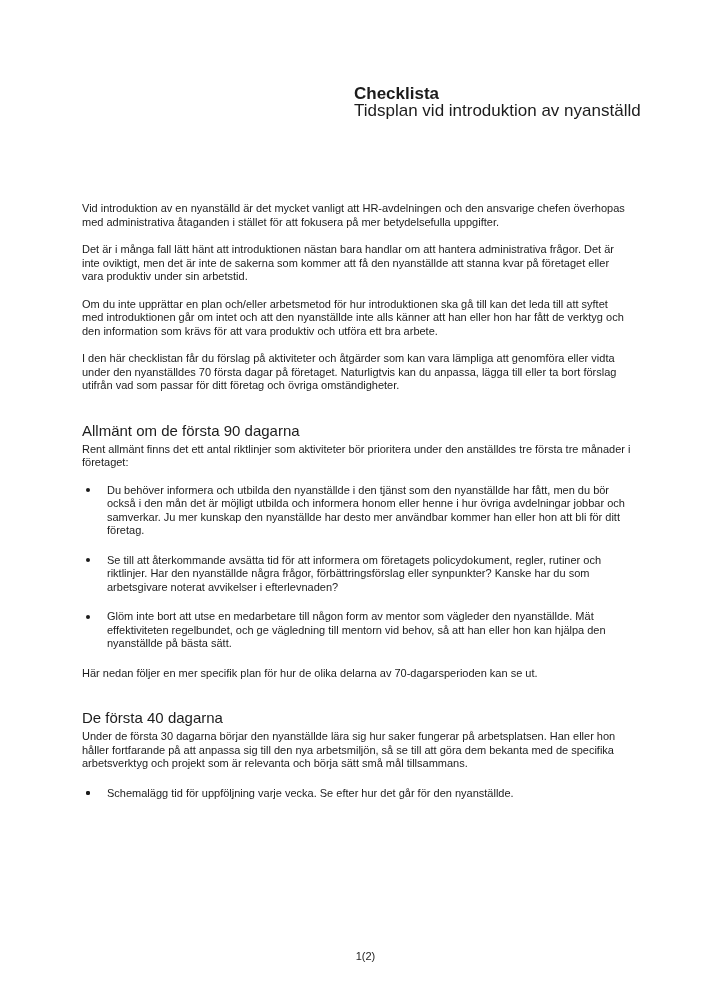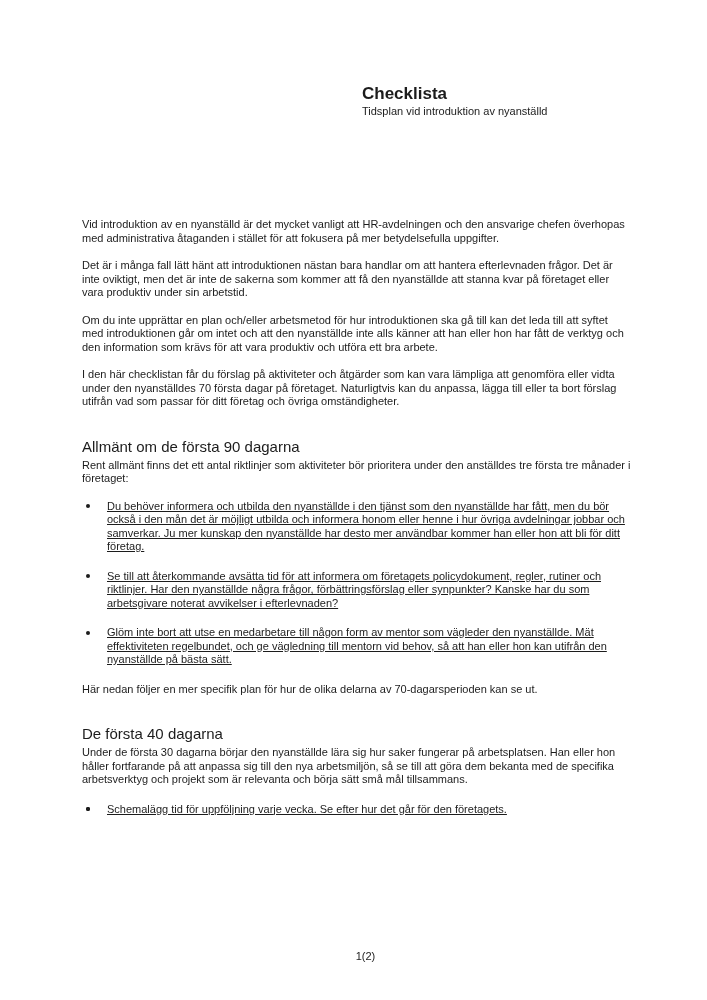--- a/index.html
+++ b/index.html
@@ -15,37 +15,36 @@
     color: #1c1c1c;
     font-family: "Liberation Sans", "DejaVu Sans", sans-serif;
     overflow: hidden;
     box-sizing: border-box;
   }
   .doc-header {
     position: absolute;
     left: 354px;
     top: 84px;
     width: 300px;
-    margin-left: 8px;
   }
   .doc-title {
     font-size: 17px;
     font-weight: bold;
     line-height: 19px;
     margin: 0;
   }
   .doc-subtitle {
-    font-size: 11px;
+    font-size: 17px;
     line-height: 16px;
     margin: 0;
   }
   .doc-body {
     position: absolute;
     left: 82px;
-    top: 218px;
+    top: 202px;
     width: 549px;
     font-size: 11px;
     line-height: 13.5px;
   }
   .doc-body p {
     margin: 0 0 14px 0;
   }
   h2.section-heading {
     font-size: 15px;
     font-weight: normal;
@@ -54,21 +53,20 @@
   }
   ul.bullet-list {
     list-style: none;
     margin: 7px 0 14px 0;
     padding: 0;
   }
   ul.bullet-list li {
     position: relative;
     padding-left: 25px;
     margin: 0 0 16px 0;
-    text-decoration: underline;
   }
   ul.bullet-list li .bullet-dot {
     position: absolute;
     left: 4px;
     top: 4.5px;
     width: 4px;
     height: 4px;
     border-radius: 50%;
     background: #1c1c1c;
   }
@@ -88,54 +86,54 @@
 <div class="page">
 
   <header class="doc-header">
     <h1 class="doc-title">Checklista</h1>
     <div class="doc-subtitle">Tidsplan vid introduktion av nyanställd</div>
   </header>
 
   <main class="doc-body">
 
     <p>Vid introduktion av en nyanställd är det mycket vanligt att HR-avdelningen och den ansvarige chefen överhopas med administrativa åtaganden i stället för att fokusera på mer betydelsefulla uppgifter.</p>
-    <p>Det är i många fall lätt hänt att introduktionen nästan bara handlar om att hantera efterlevnaden frågor. Det är inte oviktigt, men det är inte de sakerna som kommer att få den nyanställde att stanna kvar på företaget eller vara produktiv under sin arbetstid.</p>
+    <p>Det är i många fall lätt hänt att introduktionen nästan bara handlar om att hantera administrativa frågor. Det är inte oviktigt, men det är inte de sakerna som kommer att få den nyanställde att stanna kvar på företaget eller vara produktiv under sin arbetstid.</p>
     <p>Om du inte upprättar en plan och/eller arbetsmetod för hur introduktionen ska gå till kan det leda till att syftet med introduktionen går om intet och att den nyanställde inte alls känner att han eller hon har fått de verktyg och den information som krävs för att vara produktiv och utföra ett bra arbete.</p>
     <p>I den här checklistan får du förslag på aktiviteter och åtgärder som kan vara lämpliga att genomföra eller vidta under den nyanställdes 70 första dagar på företaget. Naturligtvis kan du anpassa, lägga till eller ta bort förslag utifrån vad som passar för ditt företag och övriga omständigheter.</p>
 
     <h2 class="section-heading">Allmänt om de första 90 dagarna</h2>
     <p>Rent allmänt finns det ett antal riktlinjer som aktiviteter bör prioritera under den anställdes tre första tre månader i företaget:</p>
 
     <ul class="bullet-list">
       <li>
         <span class="bullet-dot"></span>
         <span>Du behöver informera och utbilda den nyanställde i den tjänst som den nyanställde har fått, men du bör också i den mån det är möjligt utbilda och informera honom eller henne i hur övriga avdelningar jobbar och samverkar. Ju mer kunskap den nyanställde har desto mer användbar kommer han eller hon att bli för ditt företag.</span>
       </li>
       <li>
         <span class="bullet-dot"></span>
         <span>Se till att återkommande avsätta tid för att informera om företagets policydokument, regler, rutiner och riktlinjer. Har den nyanställde några frågor, förbättringsförslag eller synpunkter? Kanske har du som arbetsgivare noterat avvikelser i efterlevnaden?</span>
       </li>
       <li>
         <span class="bullet-dot"></span>
-        <span>Glöm inte bort att utse en medarbetare till någon form av mentor som vägleder den nyanställde. Mät effektiviteten regelbundet, och ge vägledning till mentorn vid behov, så att han eller hon kan utifrån den nyanställde på bästa sätt.</span>
+        <span>Glöm inte bort att utse en medarbetare till någon form av mentor som vägleder den nyanställde. Mät effektiviteten regelbundet, och ge vägledning till mentorn vid behov, så att han eller hon kan hjälpa den nyanställde på bästa sätt.</span>
       </li>
     </ul>
 
     <p>Här nedan följer en mer specifik plan för hur de olika delarna av 70-dagarsperioden kan se ut.</p>
 
     <h2 class="section-heading">De första 40 dagarna</h2>
     <p>Under de första 30 dagarna börjar den nyanställde lära sig hur saker fungerar på arbetsplatsen. Han eller hon håller fortfarande på att anpassa sig till den nya arbetsmiljön, så se till att göra dem bekanta med de specifika arbetsverktyg och projekt som är relevanta och börja sätt små mål tillsammans.</p>
 
     <ul class="bullet-list">
       <li>
         <span class="bullet-dot"></span>
       </li>
       <li>
         <span class="bullet-dot"></span>
-        <span>Schemalägg tid för uppföljning varje vecka. Se efter hur det går för den företagets.</span>
+        <span>Schemalägg tid för uppföljning varje vecka. Se efter hur det går för den nyanställde.</span>
       </li>
     </ul>
 
   </main>
 
   <footer class="doc-footer">
     <span>1(2)</span>
   </footer>
 
 </div>

